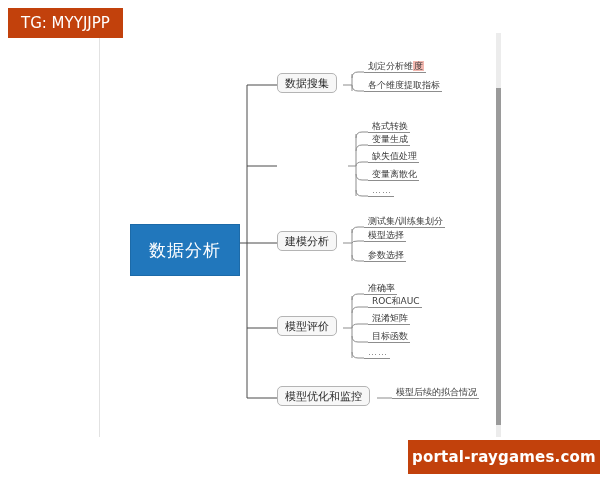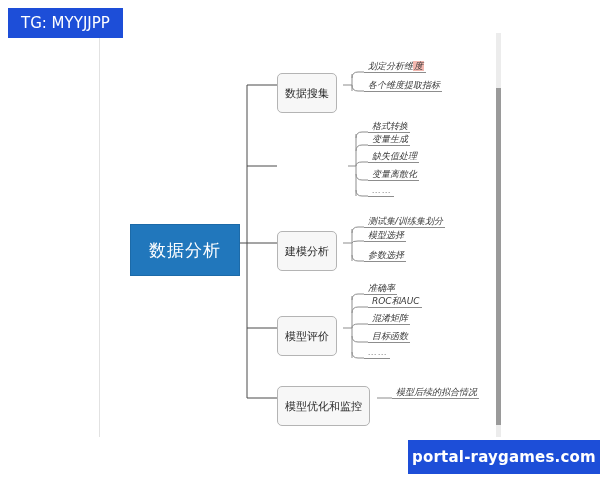--- a/index.html
+++ b/index.html
@@ -95,50 +95,49 @@
     border: 1px solid #b4b4b4;
     border-radius: 5px;
     color: #2b2b2b;
     font-size: 11px;
     display: flex;
     align-items: center;
     justify-content: center;
     box-sizing: border-box;
     white-space: nowrap;
     padding: 0 7px;
-    height: 40px;
+    height: 20px;
     font-family: Liberation Mono, monospace;
   }
 
   
   .leaf {
     position: absolute;
     font-size: 9px;
     color: #3a3a3a;
     white-space: nowrap;
     box-sizing: border-box;
     padding: 0 2px 1px 4px;
     border-bottom: 1px solid #8d8d8d;
     line-height: 12px;
     height: 13px;
-    font-style: italic;
   }
   .leaf.ellipsis {
     color: #8a8a8a;
     letter-spacing: 1px;
   }
   .leaf .hl {
     background: #f3b8b0;
     padding: 0 1px;
   }
 
   
   .watermark {
     position: absolute;
-    background: #1d4ed8;
+    background: #c2410c;
     color: #ffffff;
     display: flex;
     align-items: center;
     justify-content: center;
     box-sizing: border-box;
   }
   .watermark-tl {
     left: 8px;
     top: 8px;
     height: 30px;

